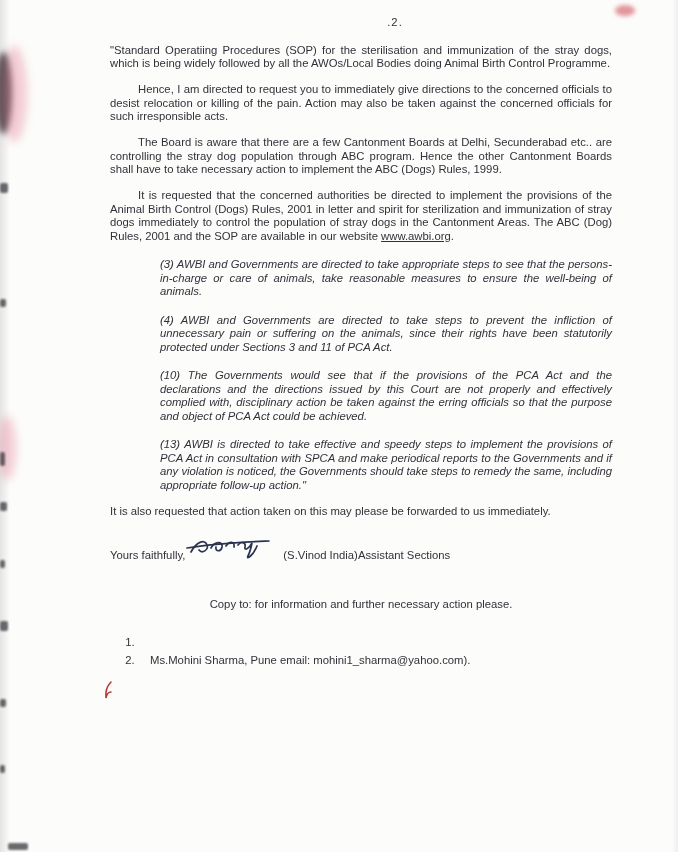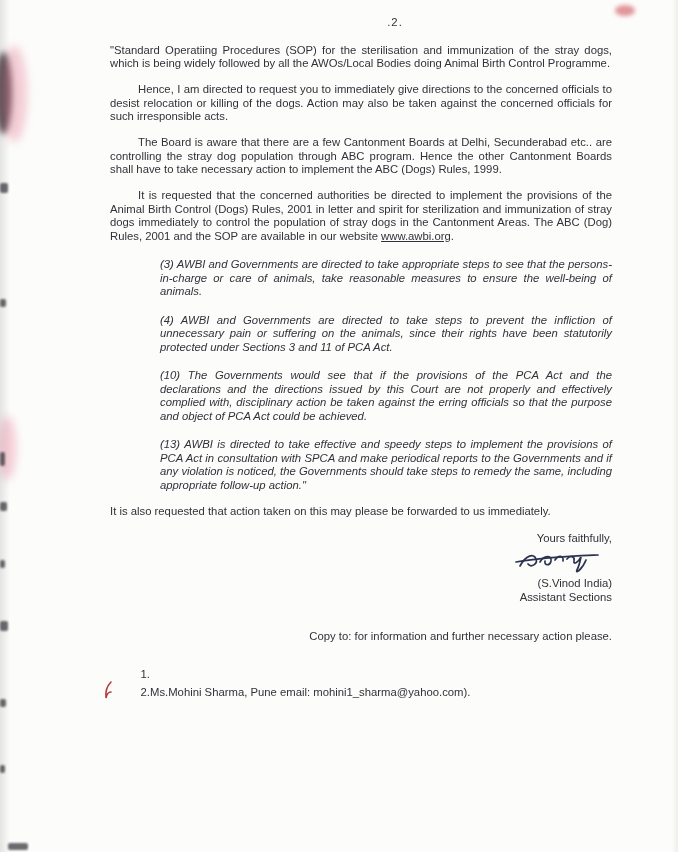--- a/index.html
+++ b/index.html
@@ -31,25 +31,25 @@
   }
   p.body{margin:0 0 12.5px 0;}
   .ind{text-indent:28px;}
   .ind-lg{text-indent:85px;}
   .quote{
     font-style:italic;margin:15px 0 13px 50px;text-align:justify;
   }
   .url{color:inherit;text-decoration:underline;}
   .after-quotes{margin-top:7px;}
   .closing{
-    display:flex;flex-direction:column;align-items:flex-end;
+    display:flex;flex-direction:row;align-items:flex-end;
     text-align:center;line-height:14px;
   }
   .closing .sig{margin:2px 10px 1px 0;}
-  .copy-block{margin-top:26px;text-align:right;}
+  .copy-block{margin-top:36px;text-align:center;}
   .copy-heading{margin:0 0 24px 0;}
   .copy-item{display:flex;margin:0 0 5px 0;}
   .copy-num{width:40px;flex:0 0 40px;}
   
   .smudge,.dash{position:absolute;pointer-events:none;}
   .smudge{border-radius:50%;filter:blur(3px);}
   .smudge.dark{background:rgba(45,42,48,0.82);}
   .smudge.pink{background:rgba(226,118,148,0.36);filter:blur(4px);}
   .smudge.red{background:rgba(202,66,76,0.55);filter:blur(2px);}
   .dash{background:rgba(52,50,55,0.72);filter:blur(1px);border-radius:2px;}
@@ -59,21 +59,21 @@
 <body>
 
 <div class="sheet">
 
   <div class="content">
 
     <div class="page-number">.2.</div>
 
     <p class="body">"Standard Operatiing Procedures (SOP) for the sterilisation and immunization of the stray dogs, which is being widely followed by all the AWOs/Local Bodies doing Animal Birth Control Programme.</p>
 
-    <p class="body ind">Hence, I am directed to request you to immediately give directions to the concerned officials to desist relocation or killing of the dogs. Action may also be taken against the concerned officials for such irresponsible acts.</p>
+    <p class="body ind">Hence, I am directed to request you to immediately give directions to the concerned officials to desist relocation or killing of the pain. Action may also be taken against the concerned officials for such irresponsible acts.</p>
 
     <p class="body ind">The Board is aware that there are a few Cantonment Boards at Delhi, Secunderabad etc.. are controlling the stray dog population through ABC program. Hence the other Cantonment Boards shall have to take necessary action to implement the ABC (Dogs) Rules, 1999.</p>
 
     <p class="body ind"><span>It is requested that the concerned authorities be directed to implement the provisions of the Animal Birth Control (Dogs) Rules, 2001 in letter and spirit for sterilization and immunization of stray dogs immediately to control the population of stray dogs in the Cantonment Areas. The ABC (Dog) Rules, 2001 and the SOP are available in our website </span><span class="url">www.awbi.org</span><span>.</span></p>
 
 
     <p class="quote">(3) AWBI and Governments are directed to take appropriate steps to see that the persons-in-charge or care of animals, take reasonable measures to ensure the well-being of animals.</p>
 
     <p class="quote">(4) AWBI and Governments are directed to take steps to prevent the infliction of unnecessary pain or suffering on the animals, since their rights have been statutorily protected under Sections 3 and 11 of PCA Act.</p>
 

